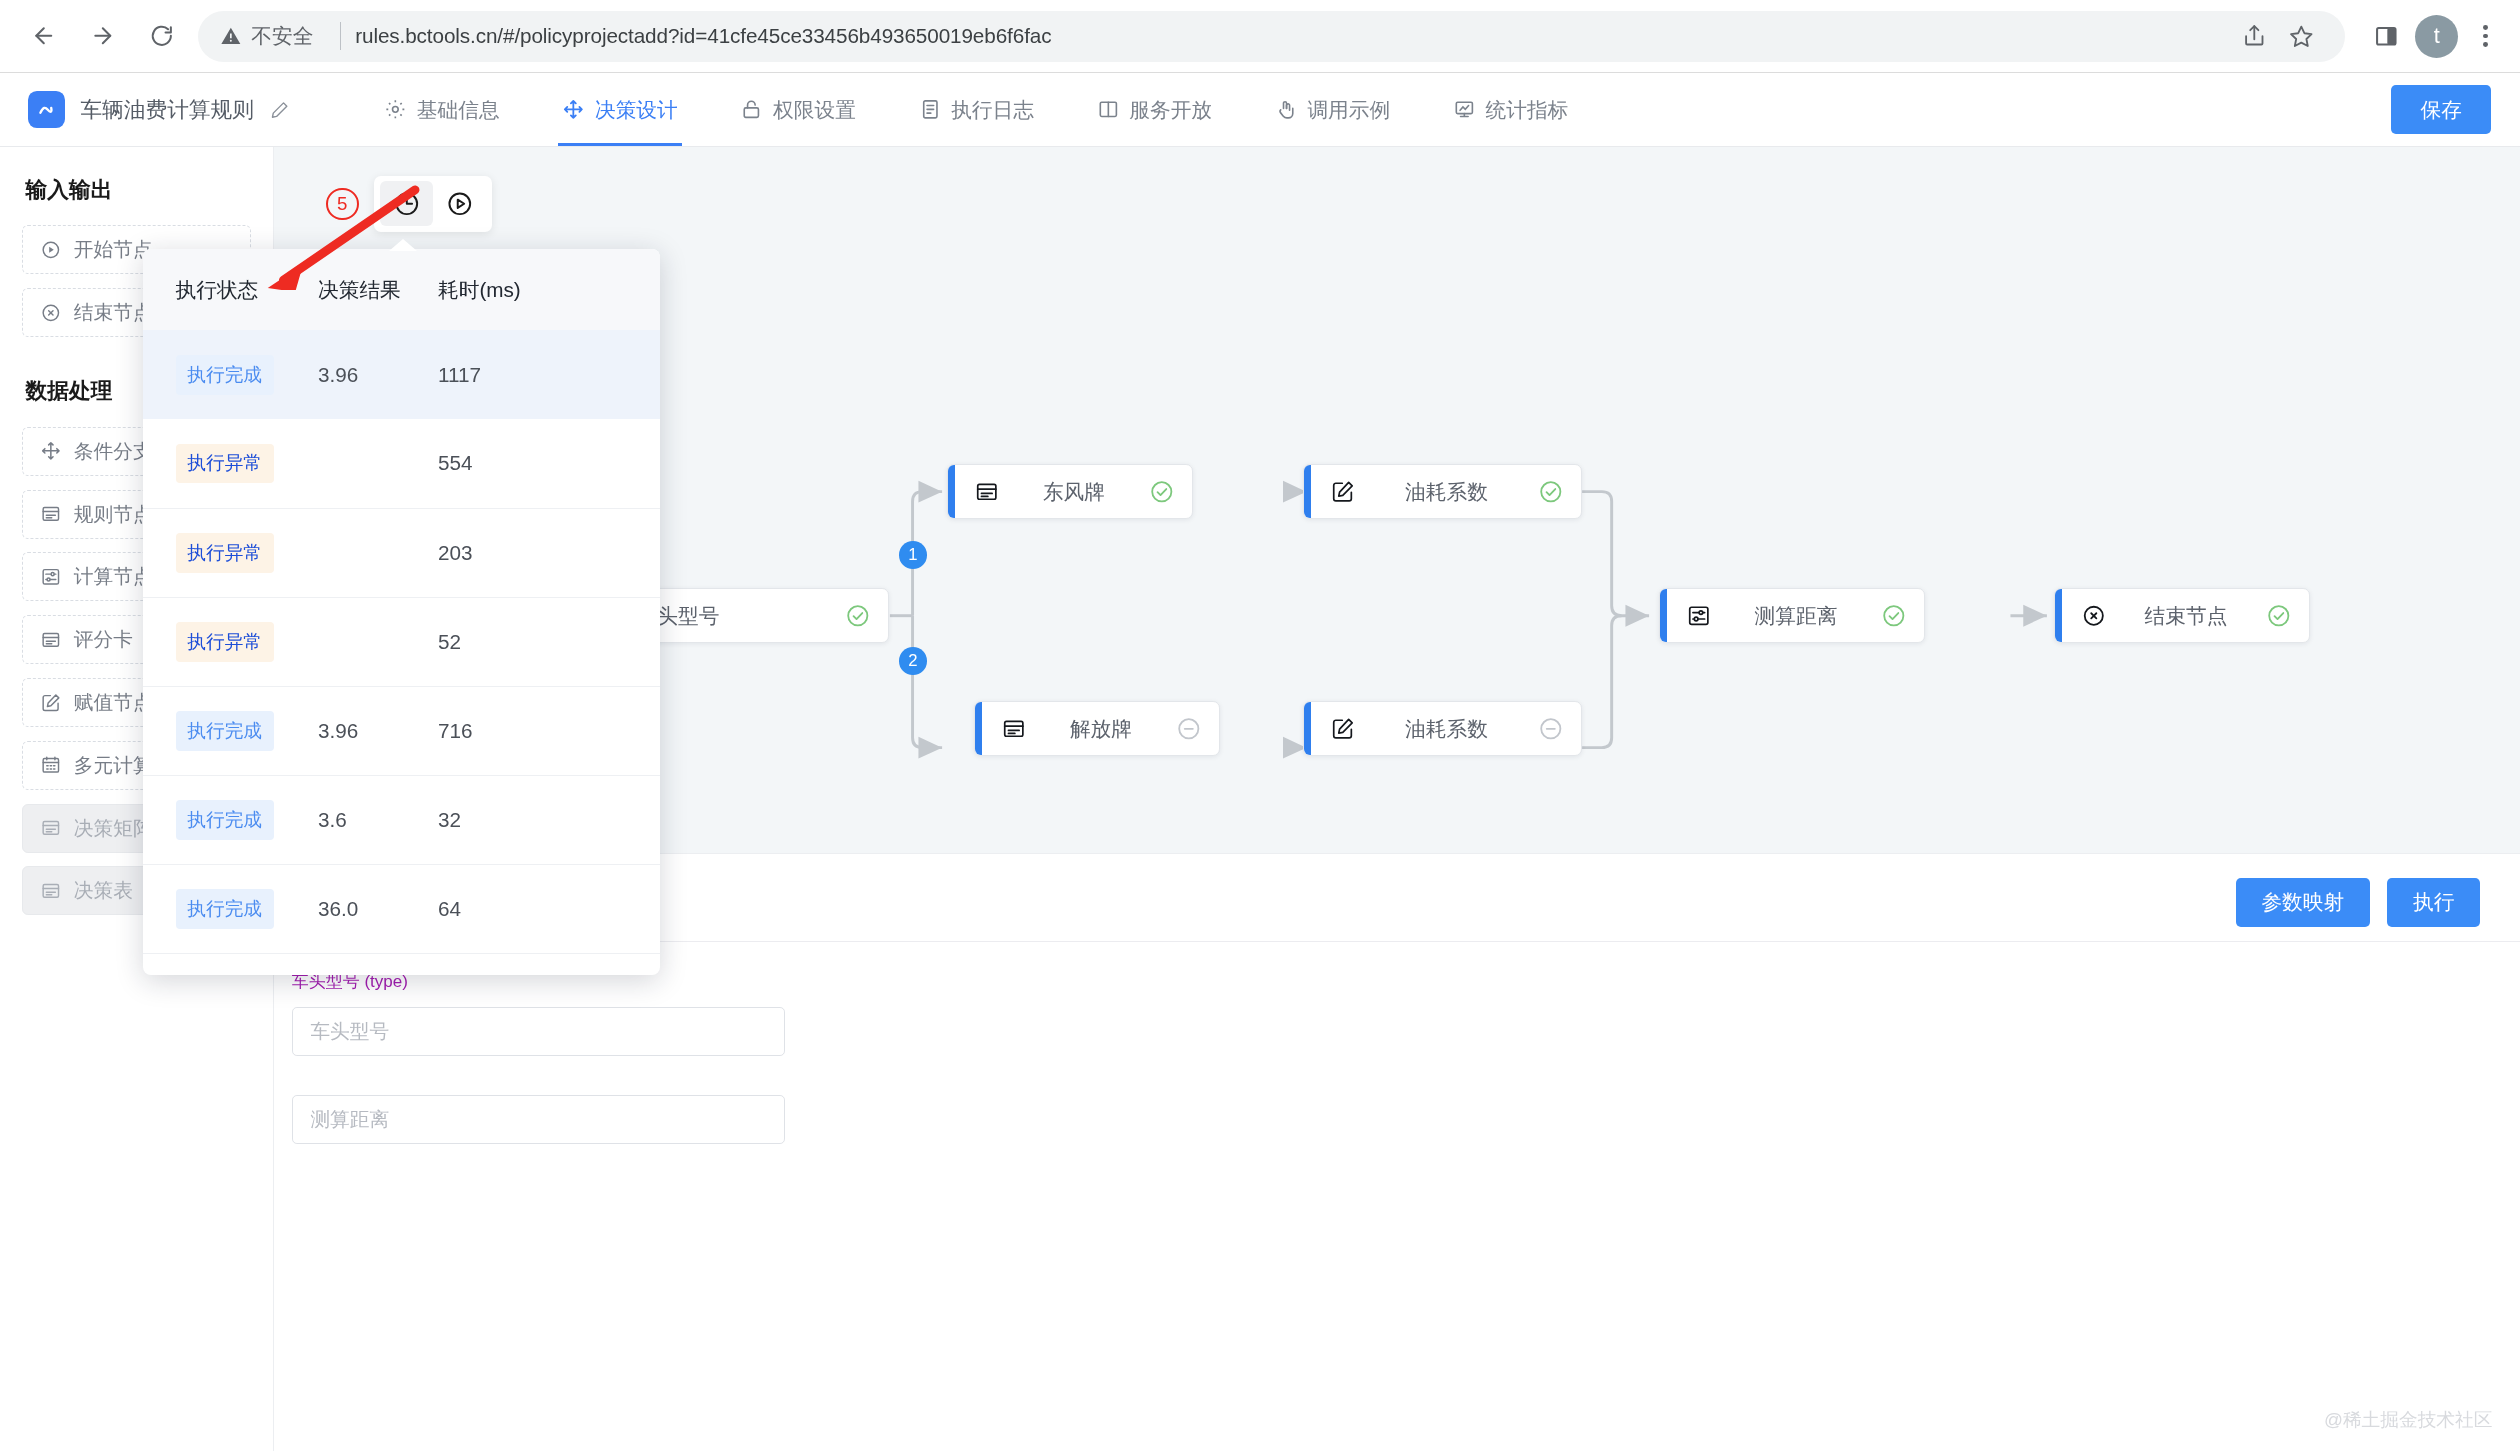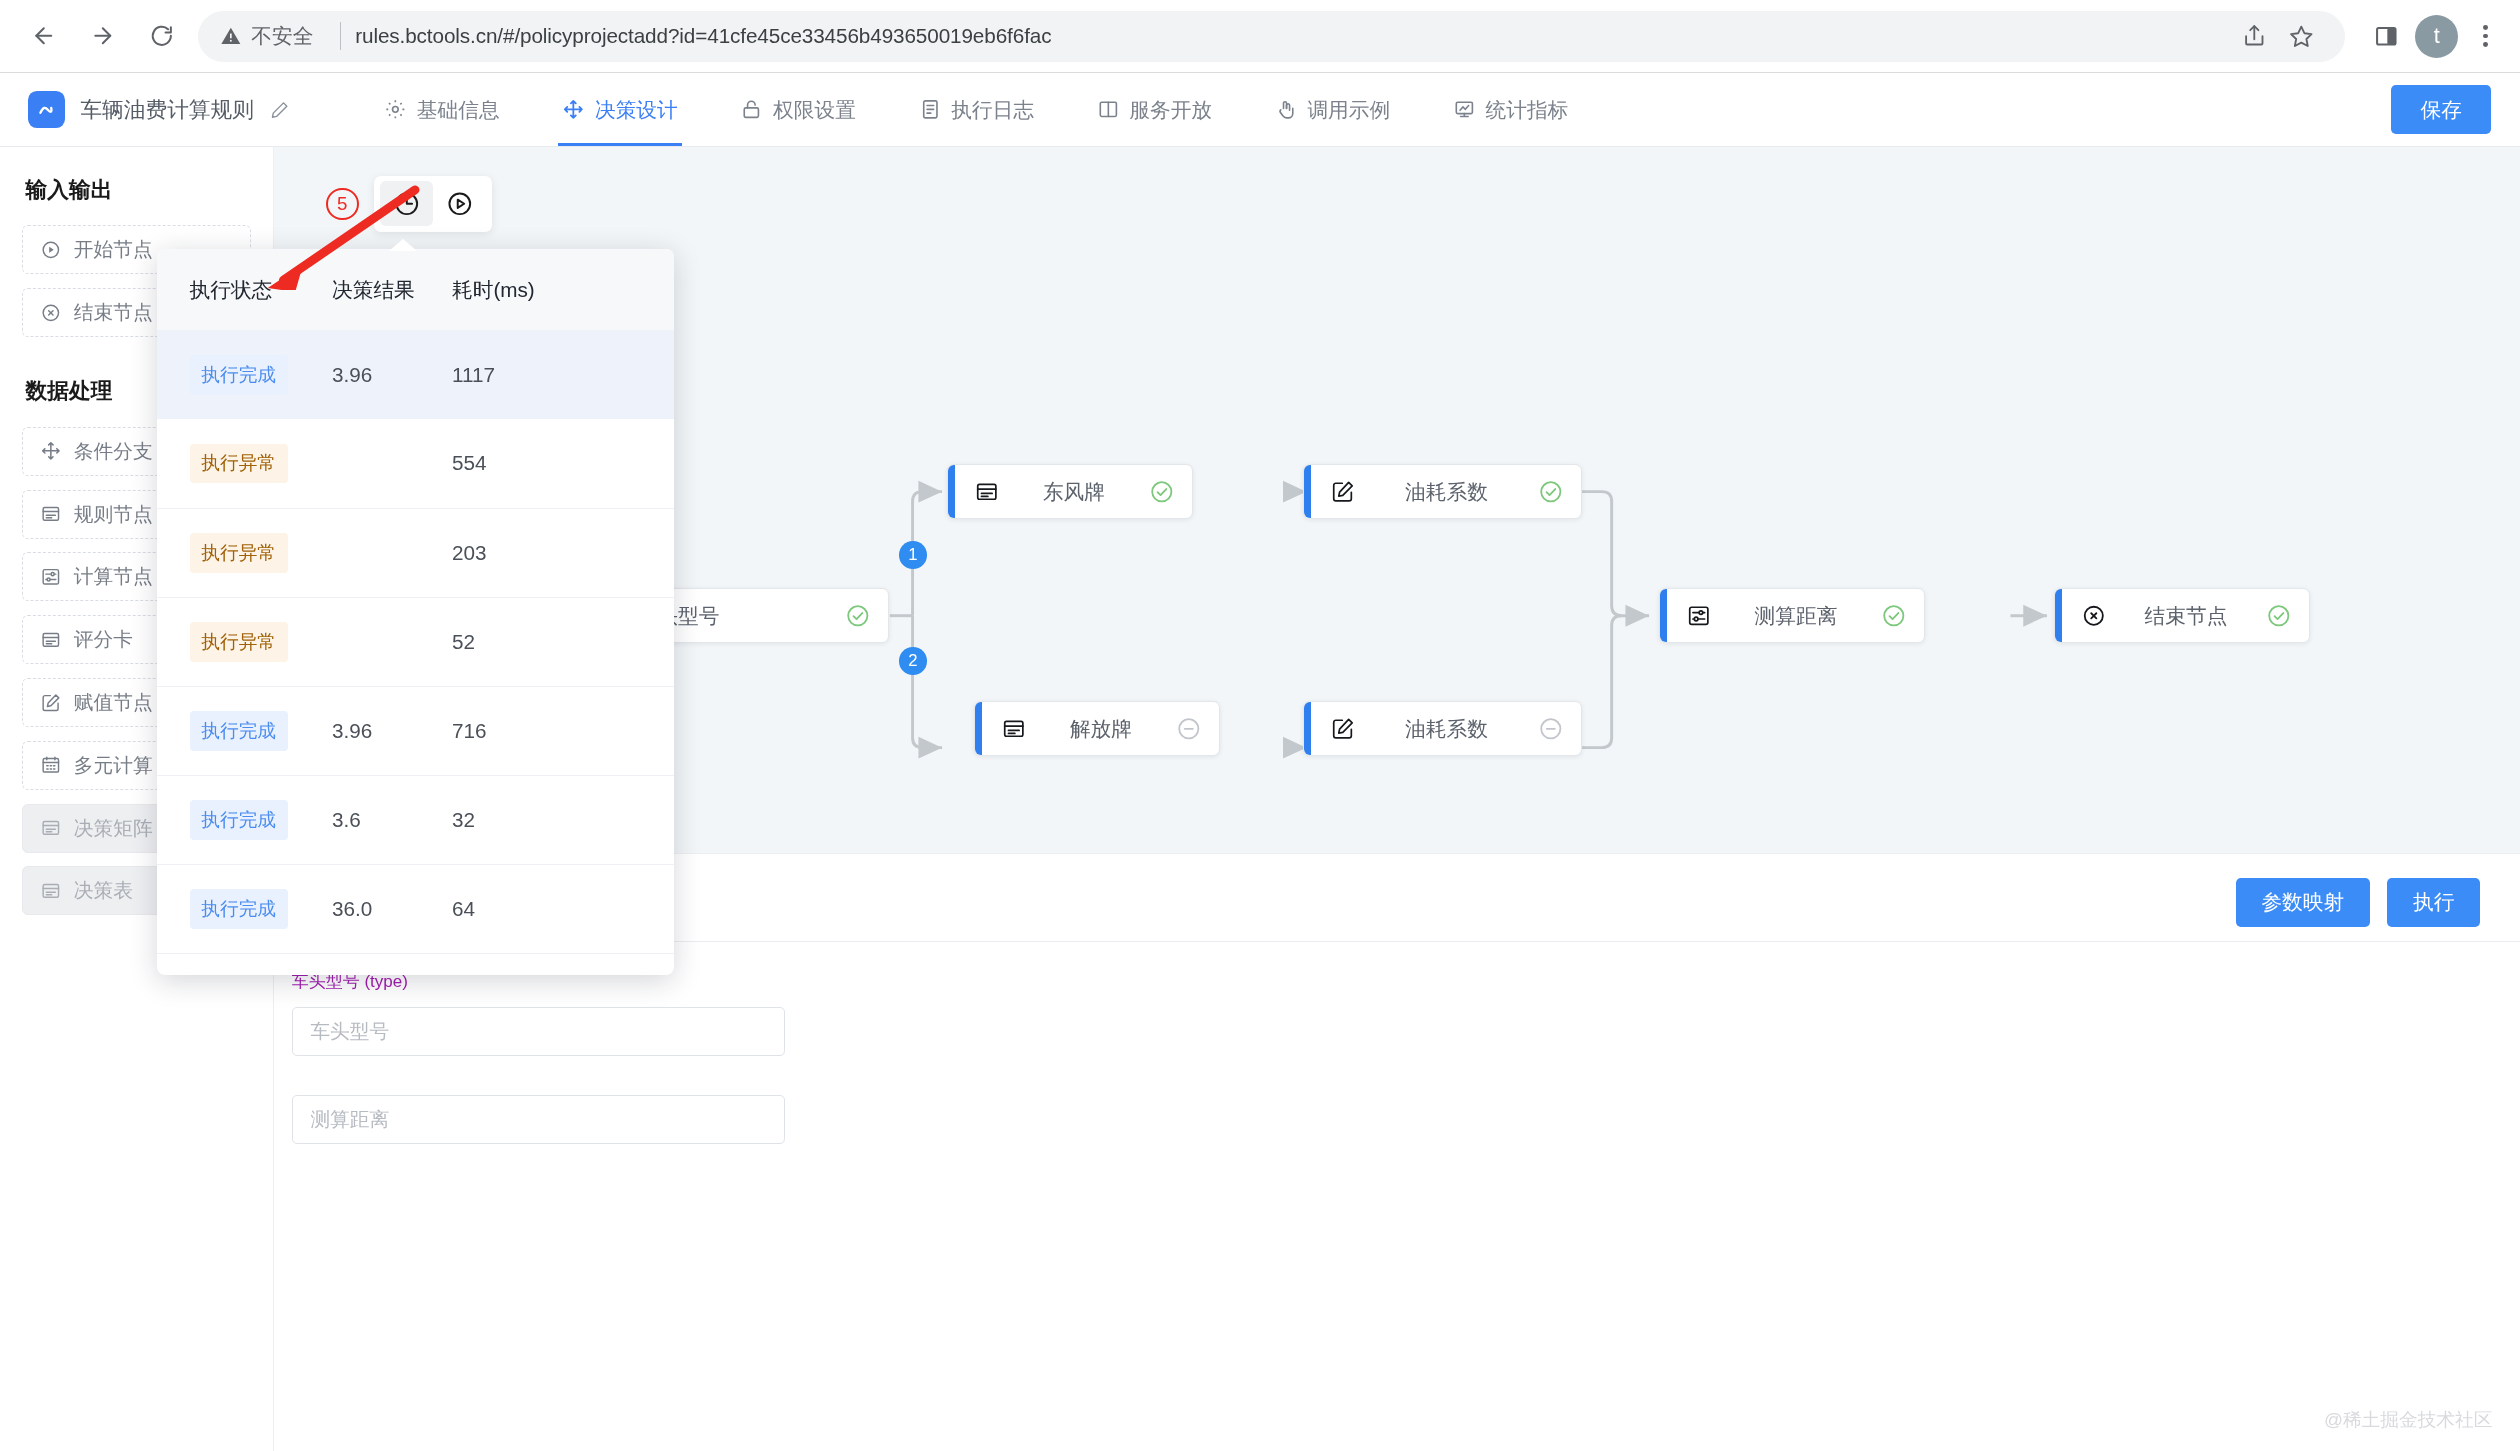--- a/index.html
+++ b/index.html
@@ -163,21 +163,21 @@
   .field-label { font-size: 17px; color: #a21caf; margin-bottom: 13.8px; }
   .field-input {
     width: 493px; height: 49px; border: 1px solid #dfe2e7; border-radius: 4.9px;
     padding: 0 17.7px; font-size: 19.7px; color: #333; background: #fff; outline: none;
     font-family: "Liberation Sans", sans-serif; margin-bottom: 39px;
   }
   .field-input::placeholder { color: #b6bac1; }
 
   
   .popover {
-    position: absolute; top: 249px; left: 157px; width: 517px; height: 726px;
+    position: absolute; top: 249px; left: 143px; width: 517px; height: 726px;
     background: #fff; border-radius: 7.9px; box-shadow: 0 5.9px 27.6px rgba(20,30,50,.18);
     z-index: 40; overflow: hidden;
   }
   .pop-arrow {
     position: absolute; top: 239px; left: 389px; width: 0; height: 0;
     border-left: 14.8px solid transparent; border-right: 14.8px solid transparent;
     border-bottom: 12.8px solid #fff; z-index: 41;
   }
   .pop-table { width: 100%; border-collapse: collapse; }
   .pop-table thead th {
@@ -190,21 +190,21 @@
   }
   .pop-table tr.highlight td { background: #eef3fb; border-bottom: none; }
   .c-status { width: 175px; padding-left: 32.5px !important; }
   .c-result { width: 120px; }
   .c-time { width: auto; }
   .pop-table thead th.c-status { padding-left: 32.5px; }
   .tag {
     display: inline-block; font-size: 18.7px; padding: 6.9px 11.8px; border-radius: 3.9px; white-space: nowrap;
   }
   .tag-ok { background: #e8f1fd; color: #4b8cf0; }
-  .tag-err { background: #fdf3e6; color: #a16207; }
+  .tag-err { background: #fdf3e6; color: #1d4ed8; }
 
   
   .red-arrow { position: absolute; top: 182px; left: 246px; z-index: 60; pointer-events: none; }
 
   .watermark {
     position: absolute; right: 27.6px; bottom: 17.7px; font-size: 18.7px; color: #d8dade;
   }
 </style>
 </head>
 <body>

